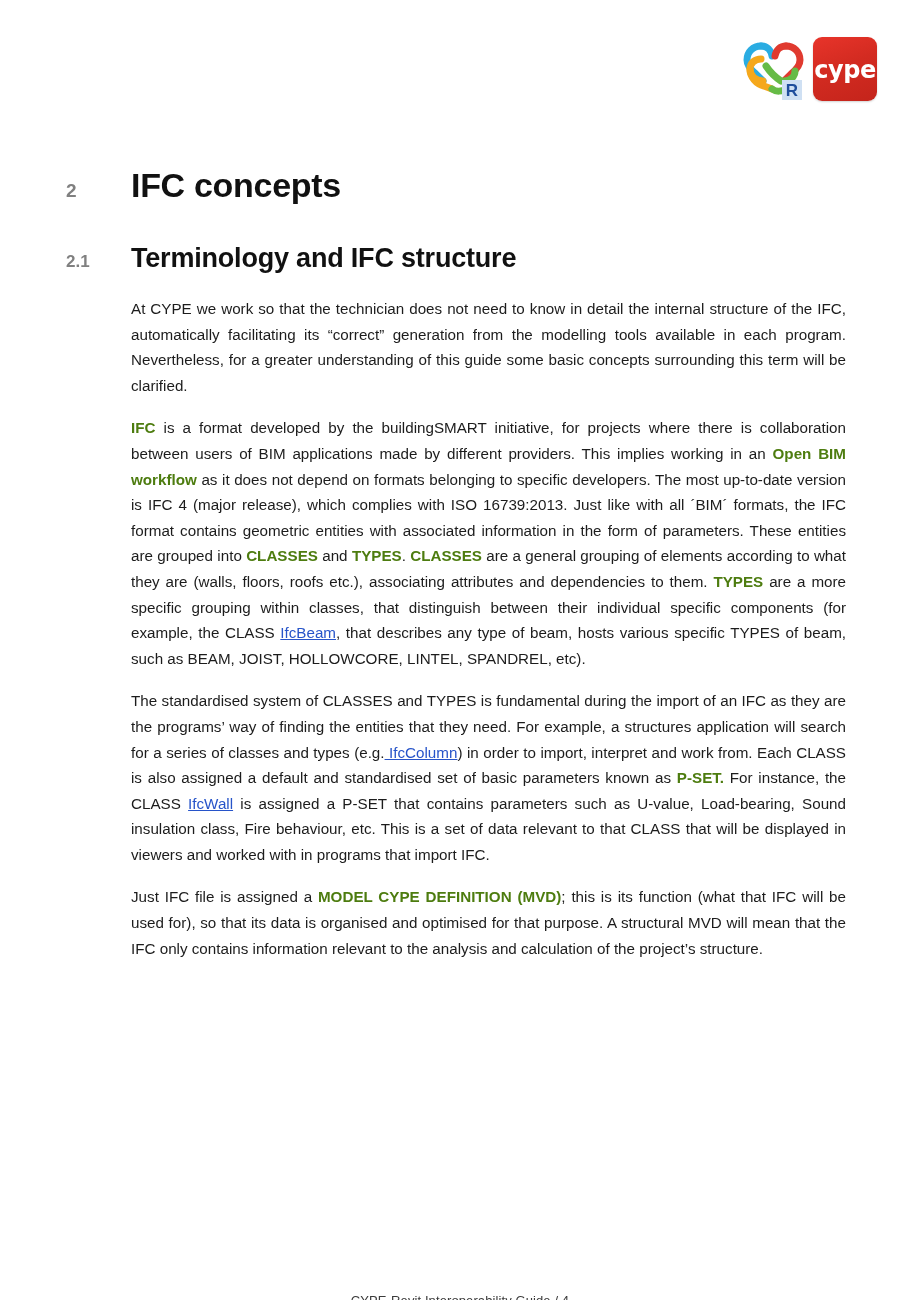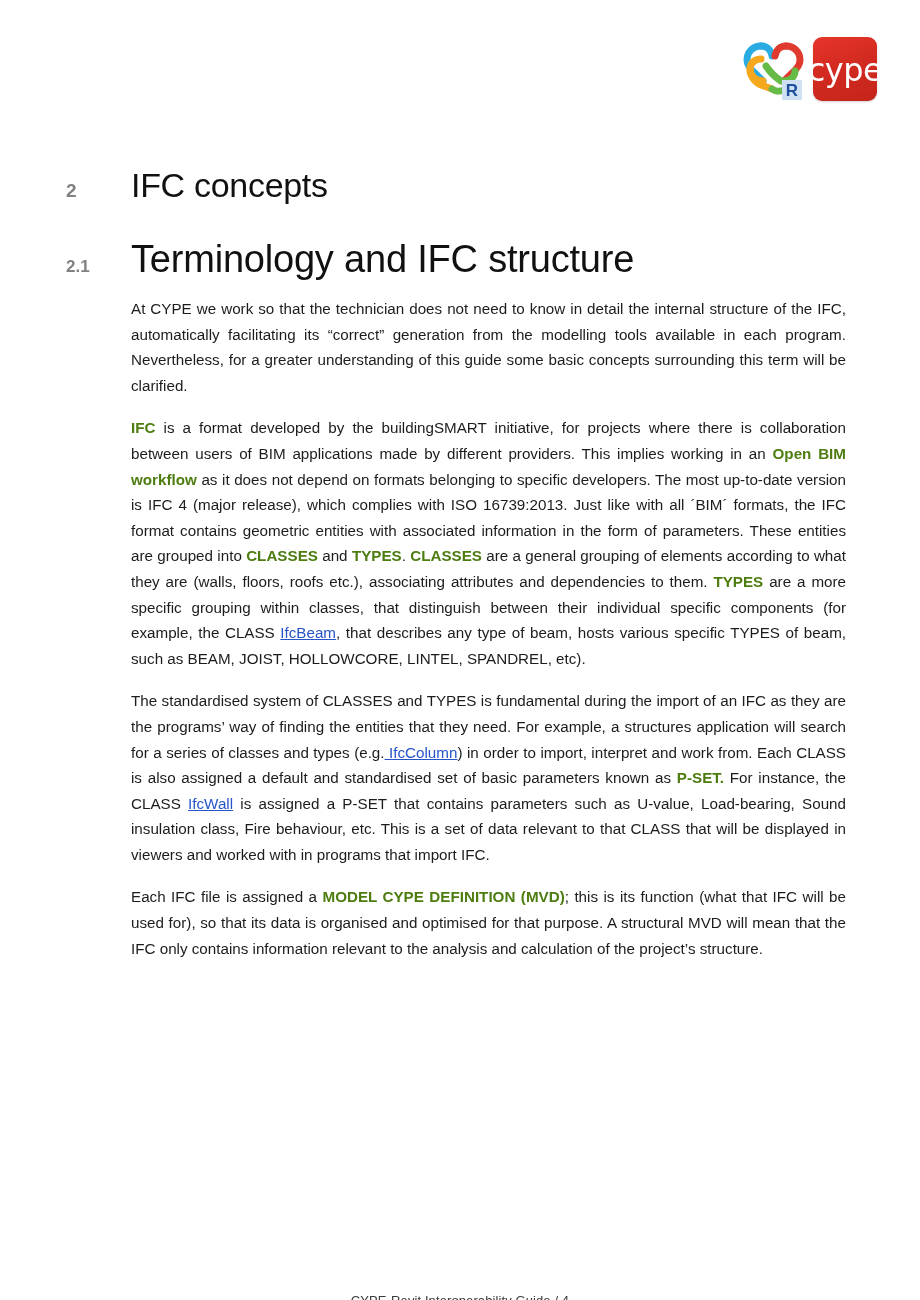--- a/index.html
+++ b/index.html
@@ -44,22 +44,22 @@
     border-radius: 9px;
     background: linear-gradient(160deg, #e8342a 0%, #d32b21 45%, #c4241b 100%);
     display: flex;
     align-items: center;
     justify-content: center;
     box-shadow: 0 1px 2px rgba(0,0,0,0.18);
   }
   .logo-cype-text {
     color: #ffffff;
     font-family: "DejaVu Sans", sans-serif;
-    font-weight: normal;
-    font-size: 32px;
+    font-weight: bold;
+    font-size: 24px;
     letter-spacing: -0.5px;
     line-height: 1;
     position: relative;
     top: 1px;
   }
 
   
   .heading {
     position: absolute;
     left: 66px;
@@ -67,31 +67,31 @@
     display: flex;
     align-items: baseline;
   }
   .h-num {
     color: #808080;
     font-weight: bold;
     flex: 0 0 auto;
   }
   .h-text {
     color: #111111;
-    font-weight: normal;
+    font-weight: bold;
     flex: 1 1 auto;
   }
 
   #heading-1 { top: 166px; }
   #heading-1 .h-num { font-size: 19px; width: 65px; }
   #heading-1 .h-text { font-size: 34px; letter-spacing: -0.3px; }
 
   #heading-2 { top: 238px; }
   #heading-2 .h-num { font-size: 17px; width: 65px; margin-top: 14px; }
-  #heading-2 .h-text { font-size: 38px; letter-spacing: -0.2px; }
+  #heading-2 .h-text { font-size: 27px; letter-spacing: -0.2px; }
 
   
   .body-block {
     position: absolute;
     left: 131px;
     width: 723px;
     top: 296px;
   }
   .para {
     text-align: justify;
@@ -163,19 +163,19 @@
   </div>
 
   <div class="body-block">
 
     <p class="para">At CYPE we work so that the technician does not need to know in detail the internal structure of the IFC, automatically facilitating its “correct” generation from the modelling tools available in each program. Nevertheless, for a greater understanding of this guide some basic concepts surrounding this term will be clarified.</p>
 
     <p class="para"><b>IFC</b><span> is a format developed by the buildingSMART initiative, for projects where there is collaboration between users of BIM applications made by different providers. This implies working in an </span><b>Open BIM workflow</b><span> as it does not depend on formats belonging to specific developers. The most up-to-date version is IFC 4 (major release), which complies with ISO 16739:2013. Just like with all ´BIM´ formats, the IFC format contains geometric entities with associated information in the form of parameters. These entities are grouped into </span><b>CLASSES</b><span> and </span><b>TYPES</b><span>. </span><b>CLASSES</b><span> are a general grouping of elements according to what they are (walls, floors, roofs etc.), associating attributes and dependencies to them. </span><b>TYPES</b><span> are a more specific grouping within classes, that distinguish between their individual specific components (for example, the CLASS </span><a class="lnk" href="#">IfcBeam</a><span>, that describes any type of beam, hosts various specific TYPES of beam, such as BEAM, JOIST, HOLLOWCORE, LINTEL, SPANDREL, etc).</span></p>
 
     <p class="para"><span>The standardised system of CLASSES and TYPES is fundamental during the import of an IFC as they are the programs’ way of finding the entities that they need. For example, a structures application will search for a series of classes and types (e.g.</span><a class="lnk" href="#"> IfcColumn</a><span>) in order to import, interpret and work from. Each CLASS is also assigned a default and standardised set of basic parameters known as </span><b>P-SET.</b><span> For instance, the CLASS </span><a class="lnk" href="#">IfcWall</a><span> is assigned a P-SET that contains parameters such as U-value, Load-bearing, Sound insulation class, Fire behaviour, etc. This is a set of data relevant to that CLASS that will be displayed in viewers and worked with in programs that import IFC.</span></p>
 
-    <p class="para"><span>Each IFC file is assigned a </span><b>MODEL CYPE DEFINITION (MVD)</b><span>; this is its function (what that IFC will be used for), so that its data is organised and optimised for that purpose. A structural MVD will mean that the IFC only contains information relevant to the analysis and calculation of the project’s structure.</span></p>
+    <p class="para"><span>Just IFC file is assigned a </span><b>MODEL CYPE DEFINITION (MVD)</b><span>; this is its function (what that IFC will be used for), so that its data is organised and optimised for that purpose. A structural MVD will mean that the IFC only contains information relevant to the analysis and calculation of the project’s structure.</span></p>
 
   </div>
 
   <div class="footer">CYPE-Revit Interoperability Guide /  4</div>
 
 </div>
 
 </body></html>

